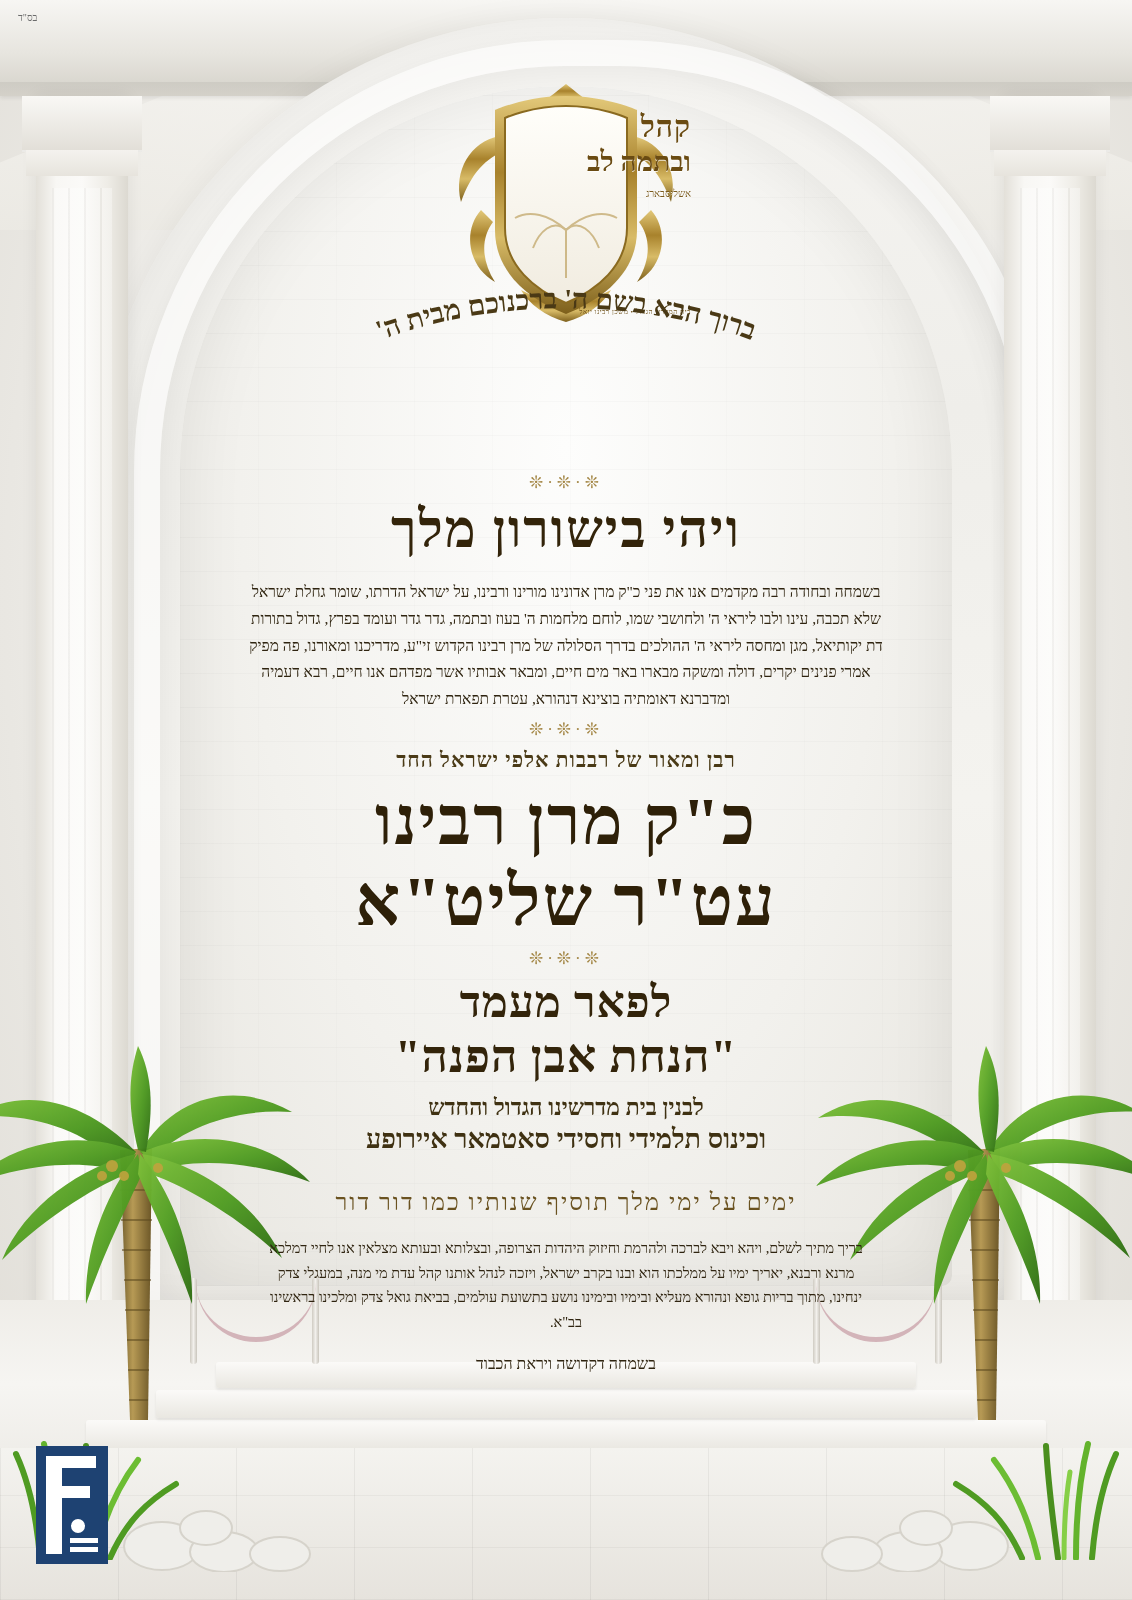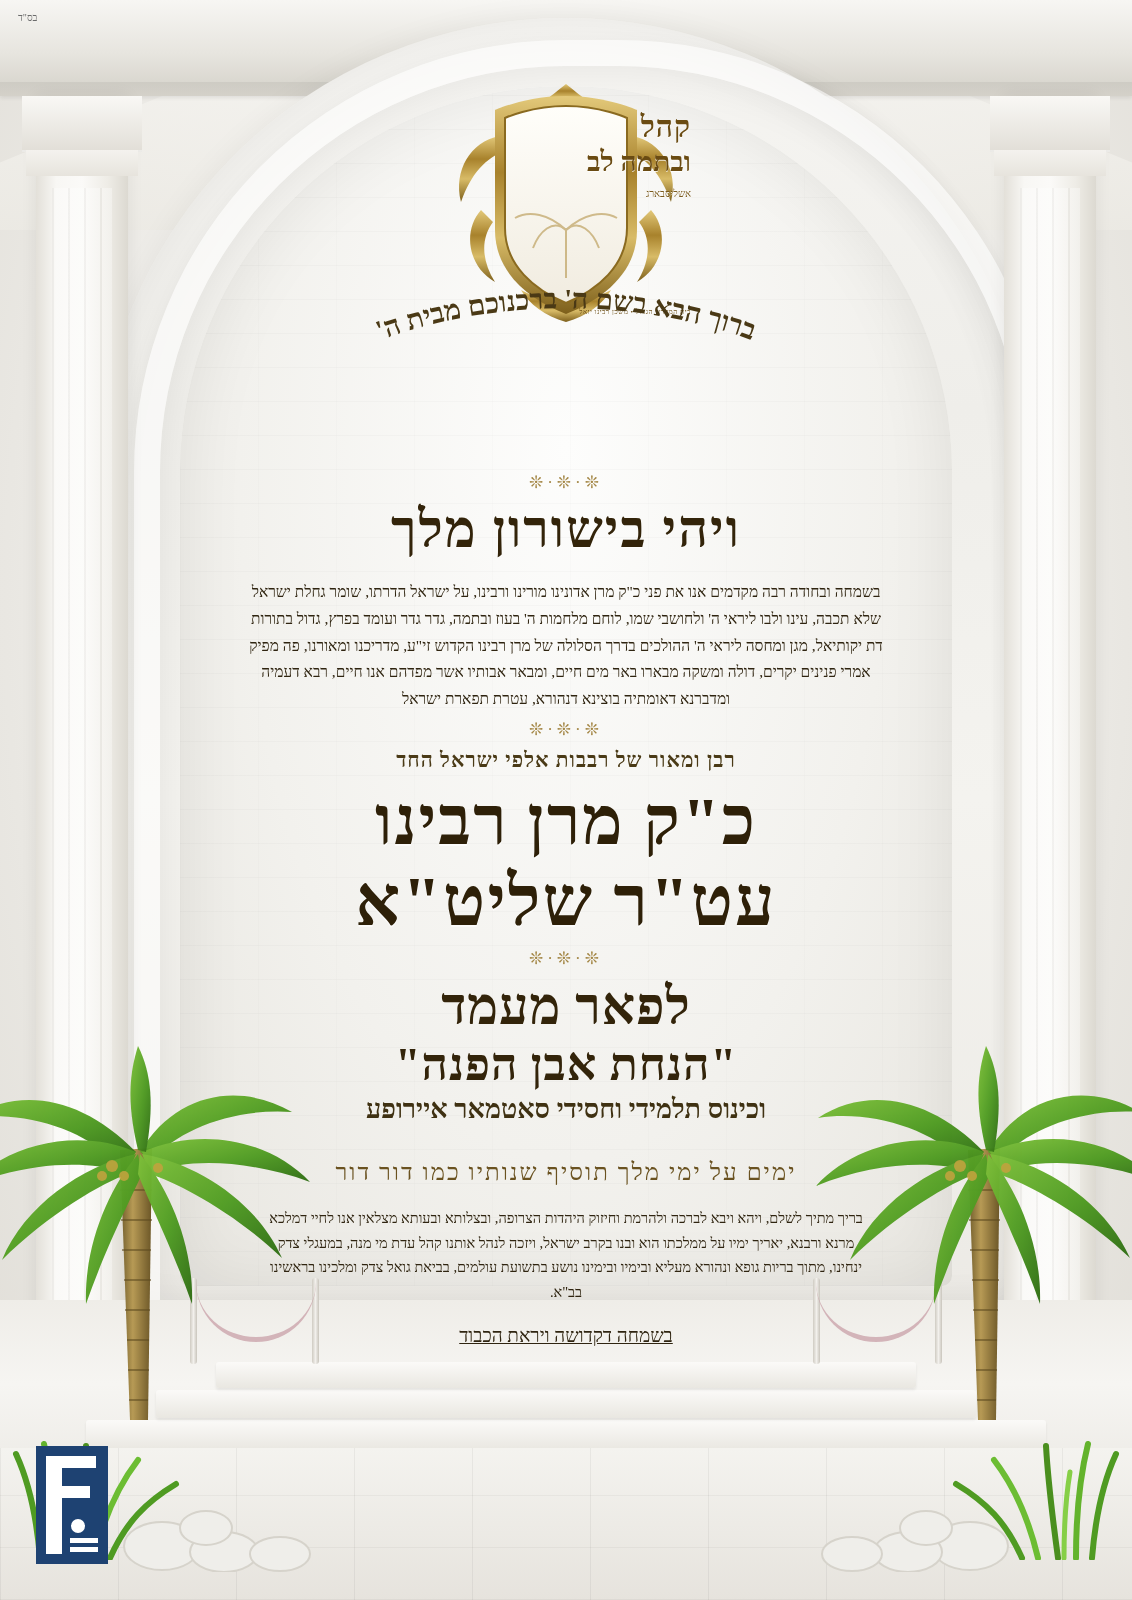--- a/index.html
+++ b/index.html
@@ -301,21 +301,21 @@
   }
 
   .occasion {
     font-size: 22px;
     font-weight: bold;
     color: #4a3a16;
     letter-spacing: 1px;
     margin-top: 14px;
   }
   .h-lefaer {
-    font-size: 52px;
+    font-size: 44px;
     font-weight: bold;
     color: #33240a;
     letter-spacing: 1px;
     margin-top: 6px;
   }
   .h-event {
     font-size: 46px;
     font-weight: bold;
     color: #33240a;
     letter-spacing: 1px;
@@ -343,24 +343,23 @@
 
   .closing {
     font-size: 14.5px;
     line-height: 1.7;
     color: #2f2410;
     width: 610px;
     margin: 20px auto 0;
   }
 
   .sign-small {
-    font-size: 19px;
+    font-size: 16px;
     color: #2f2410;
     margin-top: 20px;
-    text-decoration: underline;
   }
   .sign-big {
     font-size: 19px;
     font-weight: bold;
     color: #23406e;
     margin-top: 2px;
     letter-spacing: 1px;
   }
 
   .bsd {
@@ -636,20 +635,21 @@
     <div class="subline">רבן ומאור של רבבות אלפי ישראל החד</div>
     <div class="h-name1">כ"ק מרן רבינו</div>
     <div class="h-name2">עט"ר שליט"א</div>
 
     <div class="divider">
       <span class="orn">❊·❊·❊</span>
     </div>
 
     <div class="h-lefaer">לפאר מעמד</div>
     <div class="h-event">"הנחת אבן הפנה"</div>
+    <div class="event-sub1">לבנין בית מדרשינו הגדול והחדש</div>
     <div class="event-sub2">וכינוס תלמידי וחסידי סאטמאר איירופע</div>
 
     <div class="blessing-line">ימים על ימי מלך תוסיף שנותיו כמו דור דור</div>
 
     <div class="closing">בריך מתיך לשלם, ויהא ויבא לברכה ולהרמת וחיזוק היהדות הצרופה, ובצלותא ובעותא מצלאין אנו לחיי דמלכא מרנא ורבנא, יאריך ימיו על ממלכתו הוא ובנו בקרב ישראל, ויזכה לנהל אותנו קהל עדת מי מנה, במעגלי צדק ינחינו, מתוך בריות גופא ונהורא מעליא ובימיו ובימינו נושע בתשועת עולמים, בביאת גואל צדק ומלכינו בראשינו בב"א.</div>
 
     <div class="sign-small">בשמחה דקדושה ויראת הכבוד</div>
   </div>
 
   <div class="corner-logo">

